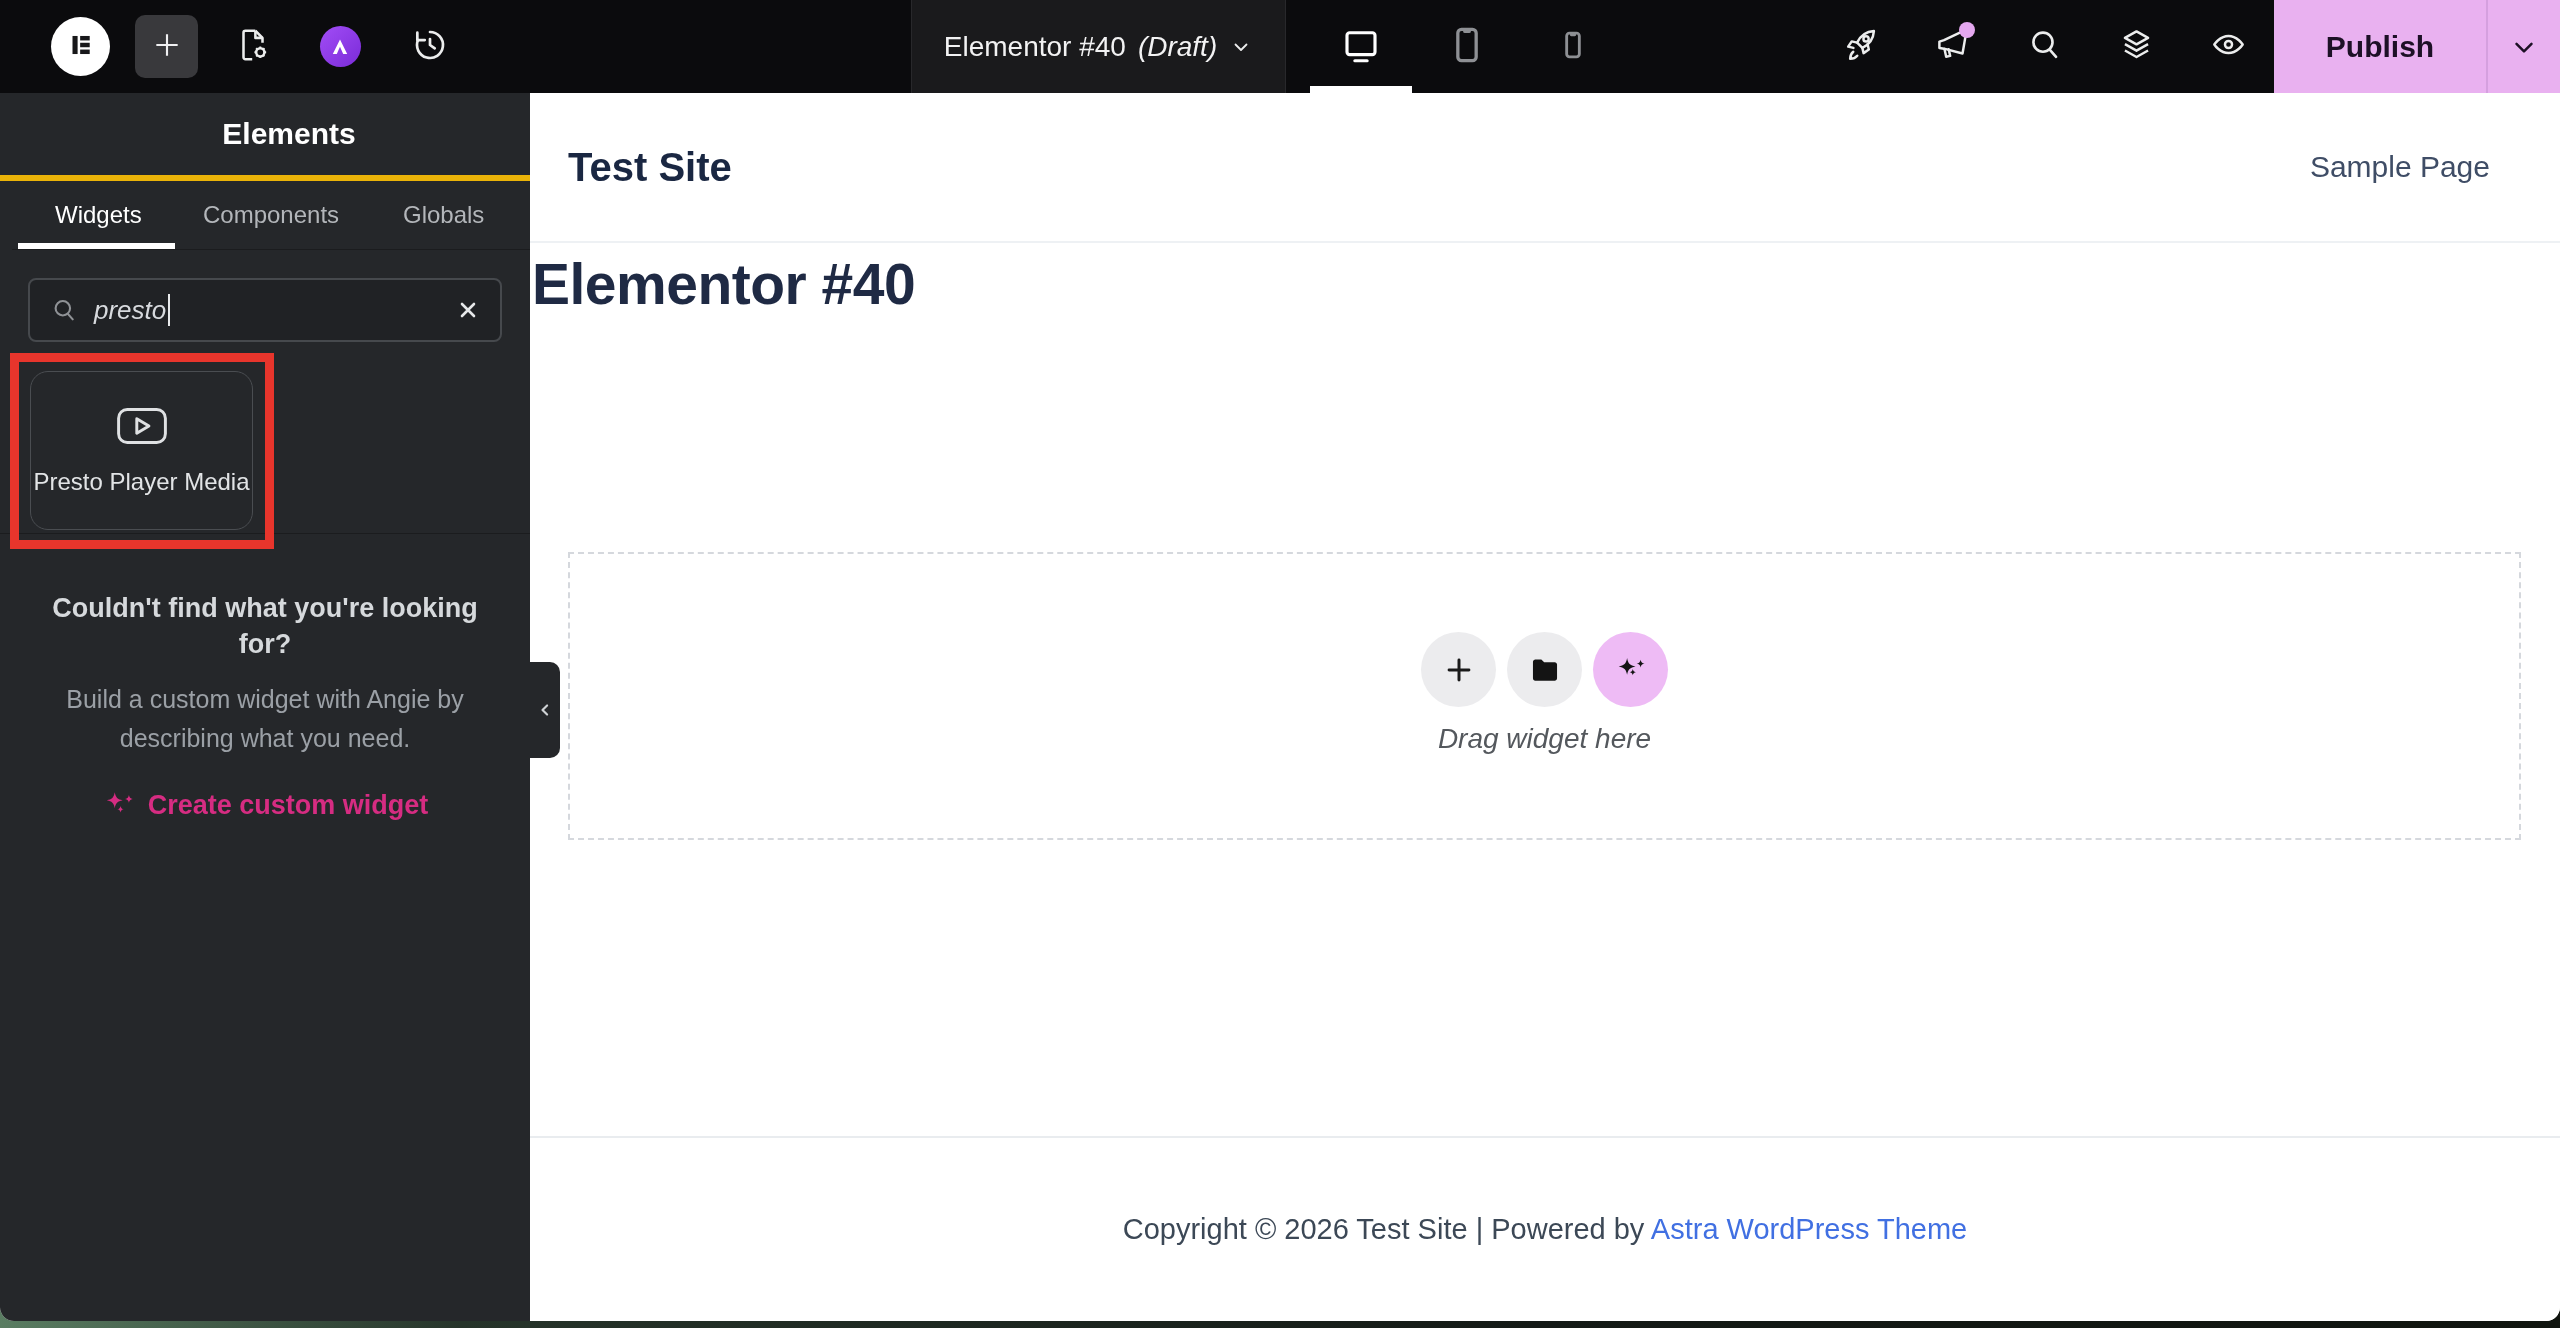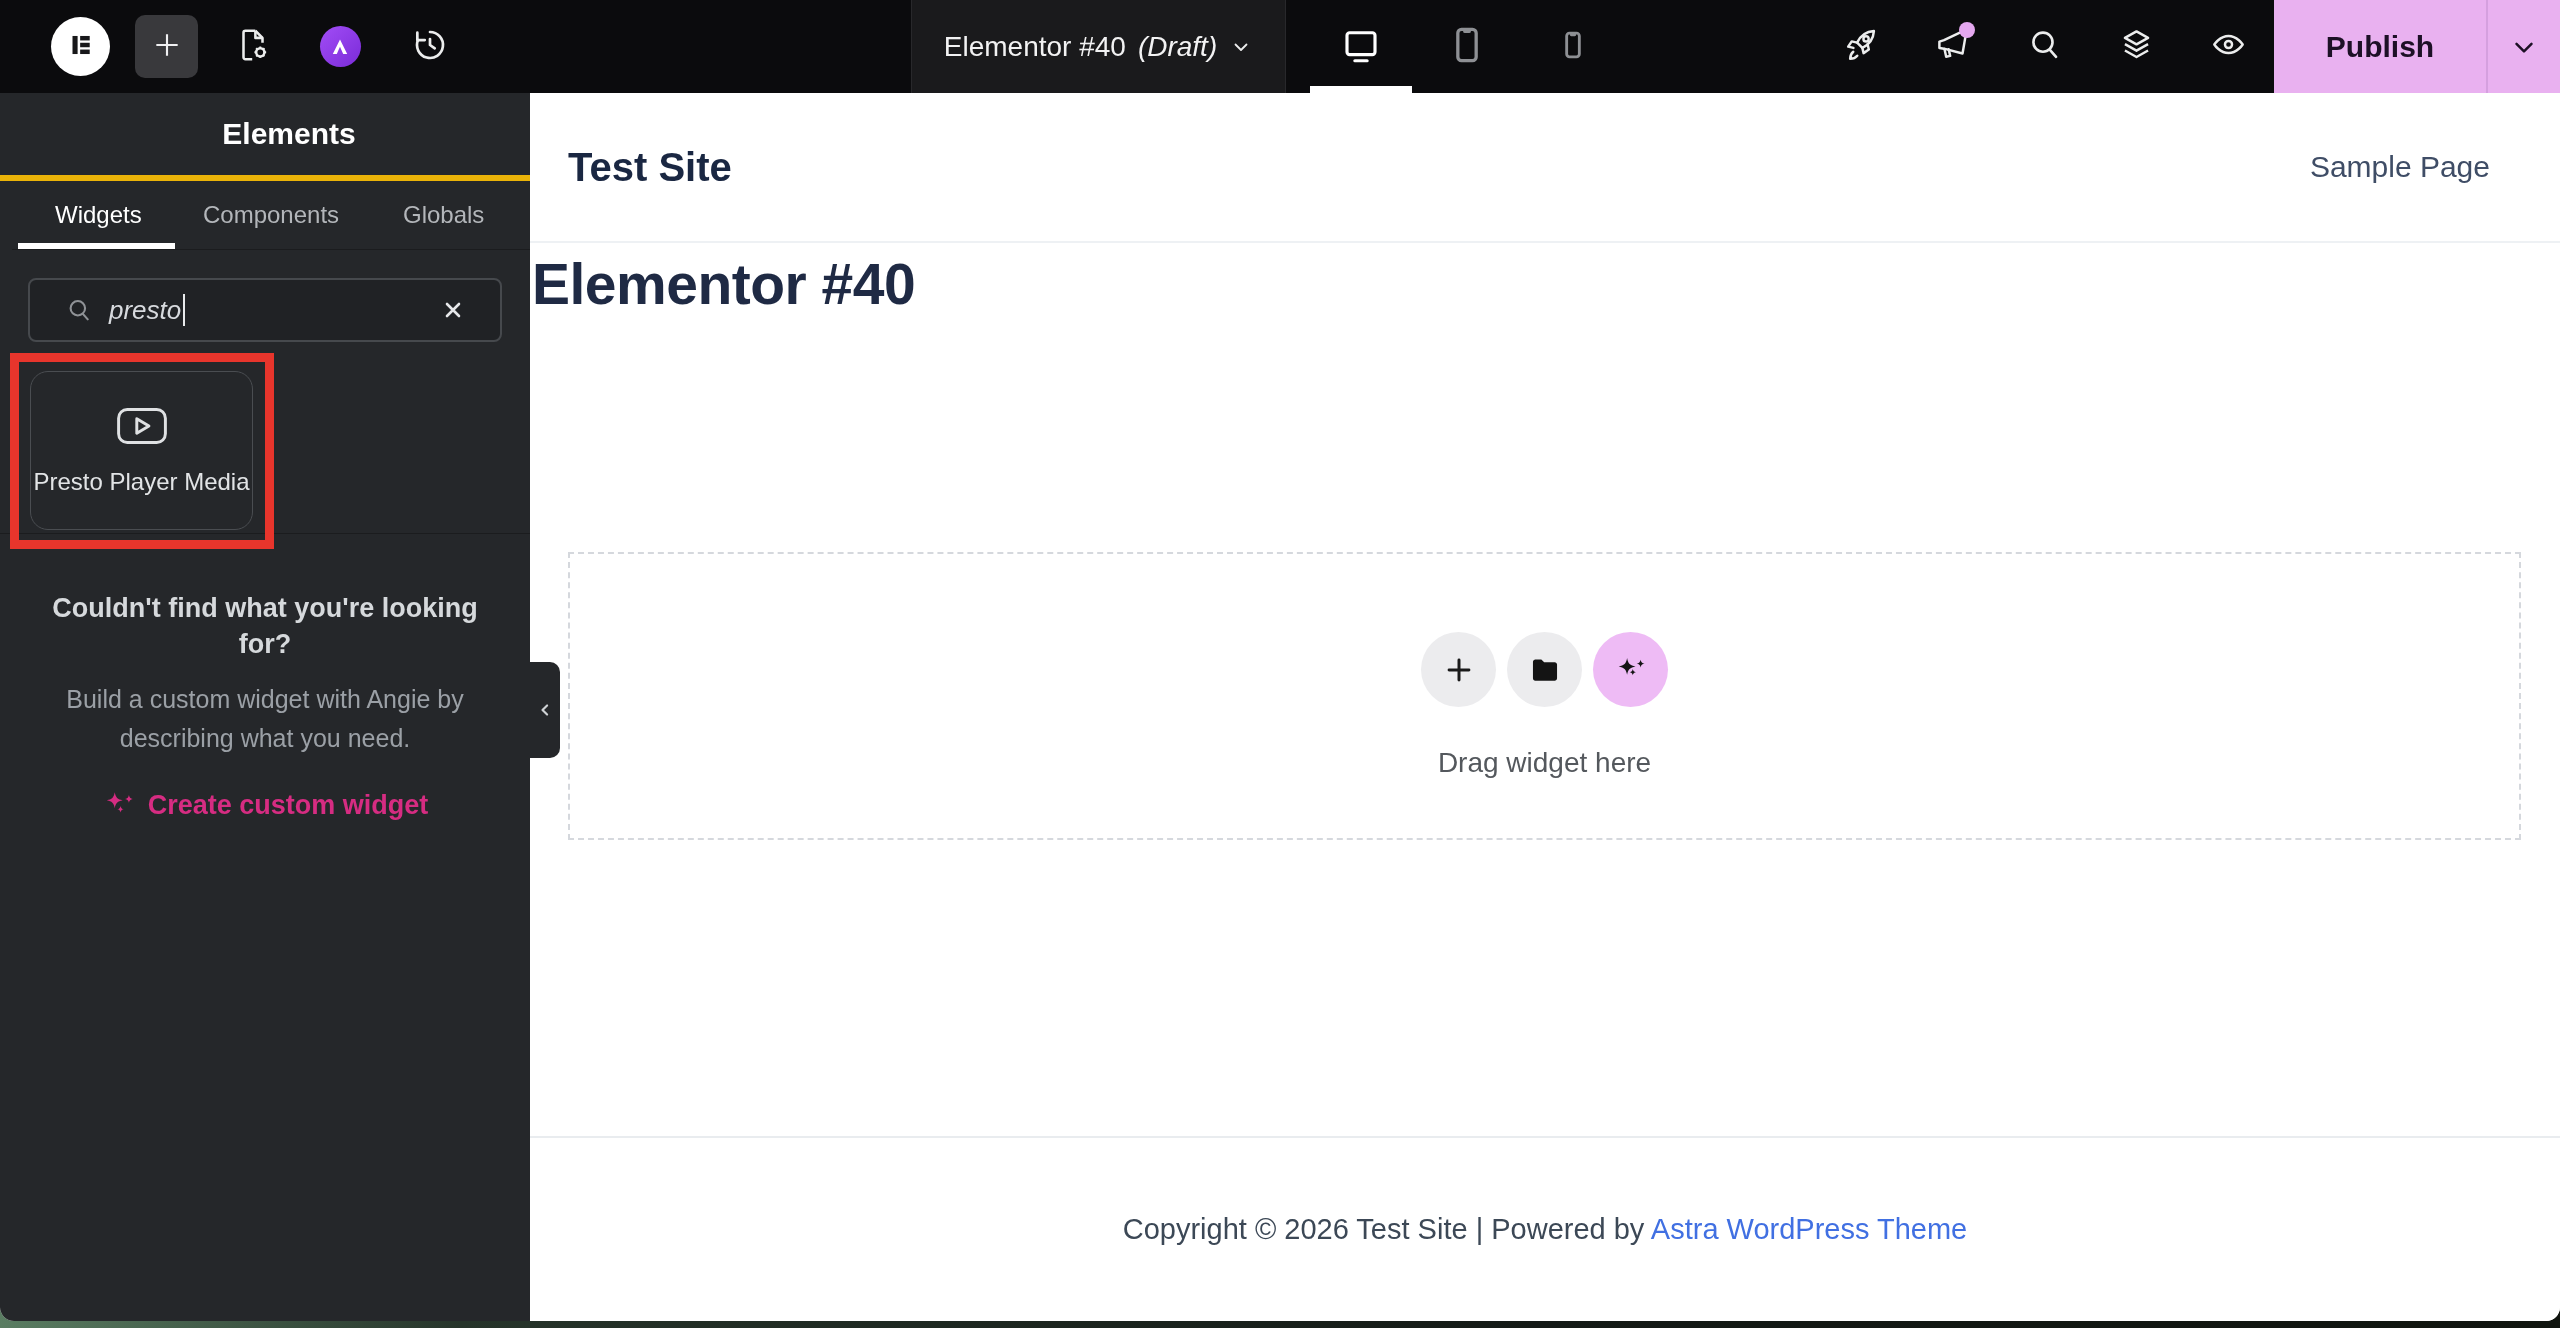--- a/index.html
+++ b/index.html
@@ -38,21 +38,21 @@
 
   
   .sidebar { position:absolute; left:0; top:93px; width:530px; height:1228px; background:#25272a; z-index:30; }
   .sb-header { height:88px; display:flex; align-items:center; justify-content:center; border-bottom:6px solid #eab308;padding-left:48px; }
   .sb-title { color:#ffffff; font-size:30px; font-weight:700; }
   .sb-tabs { height:69px; display:flex; border-bottom:1px solid #1b1c1e;margin-left:12px; }
   .sb-tab { flex:1; display:flex; align-items:center; justify-content:center; color:#b3b6ba; font-size:24px; position:relative; cursor:pointer; }
   .sb-tab.active { color:#ffffff; }
   .sb-tab.active::after { content:""; position:absolute; left:6px; right:10px; bottom:0; height:6px; background:#ffffff; }
 
-  .sb-search { position:absolute; left:28px; top:185px; width:474px; height:64px; border:2px solid #46494d; border-radius:8px; background:#202225; display:flex; align-items:center; padding:0 35px; cursor:text; }
+  .sb-search { position:absolute; left:28px; top:185px; width:474px; height:64px; border:2px solid #46494d; border-radius:8px; background:#202225; display:flex; align-items:center; padding:0 20px; cursor:text; }
   .sb-search-text { color:#d7dade; font-size:26px; font-style:italic; margin-left:16px; }
   .caret { display:inline-block; width:2px; height:32px; background:#e8eaec; margin-left:2px; vertical-align:-6px; }
   .sb-search-clear { margin-left:auto; cursor:pointer; display:flex; align-items:center; }
 
   .results-divider { position:absolute; left:0; top:440px; width:530px; height:1px; background:#1b1c1e; }
   .widget-card { position:absolute; left:30px; top:278px; width:223px; height:159px; border:1px solid #4a4d51; border-radius:18px; display:flex; flex-direction:column; align-items:center; justify-content:center; gap:18px; cursor:pointer; background:#25272a; z-index:2; }
   .widget-label { color:#e2e4e6; font-size:24px; }
   .highlight-box { position:absolute; left:10px; top:260px; width:264px; height:196px; border:9px solid #e8352c; z-index:3; pointer-events:none; }
 
   .sb-help { position:absolute; left:0; top:497px; width:530px; padding:0 38px; text-align:center; }
@@ -66,21 +66,21 @@
   .canvas { position:absolute; left:530px; top:93px; width:2030px; height:1228px; background:#ffffff; }
   .site-header { height:150px; display:flex; align-items:center; justify-content:space-between; padding:0 70px 0 38px; border-bottom:2px solid #eef1f4; }
   .site-title { color:#1a2742; font-size:40px; font-weight:700; cursor:pointer; }
   .site-nav-link { color:#3f4d66; font-size:30px; cursor:pointer; }
   .page-heading { position:absolute; left:2px; top:158px; color:#1f2a44; font-size:57px; font-weight:700; letter-spacing:-0.5px; }
 
   .dropzone { position:absolute; left:38px; top:459px; width:1953px; height:288px; border:2px dashed #d5d8dd; display:flex; flex-direction:column; align-items:center; padding-top:78px; }
   .dz-buttons { display:flex; gap:11px; }
   .dz-circle { width:75px; height:75px; border-radius:50%; background:#ececee; display:flex; align-items:center; justify-content:center; cursor:pointer; }
   .dz-circle.ai { background:#eebbf5; }
-  .dz-hint { margin-top:40px; color:#54585d; font-size:28px; }
+  .dz-hint { margin-top:16px; color:#54585d; font-size:28px; font-style:italic; }
 
   .footer-divider { position:absolute; left:0; top:1043px; width:2030px; height:2px; background:#e9ecef; }
   .site-footer { position:absolute; left:0; top:1120px; width:2030px; text-align:center; color:#3c4856; font-size:29px; }
   .footer-link { color:#4170e2; cursor:pointer; }
 </style>
 </head>
 <body>
 
 <div class="window">
 

